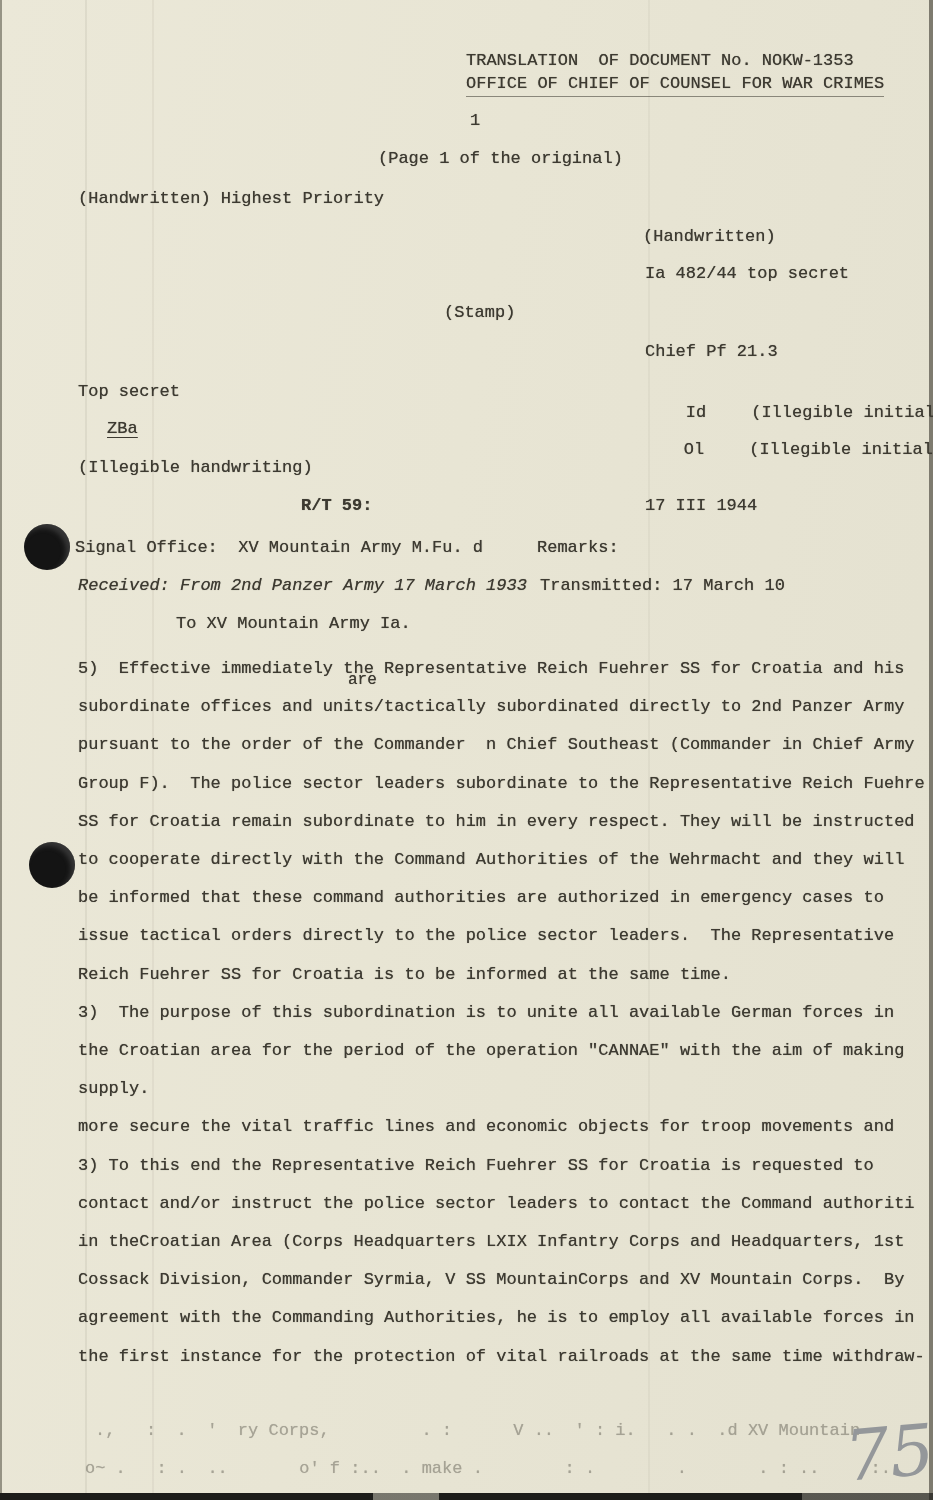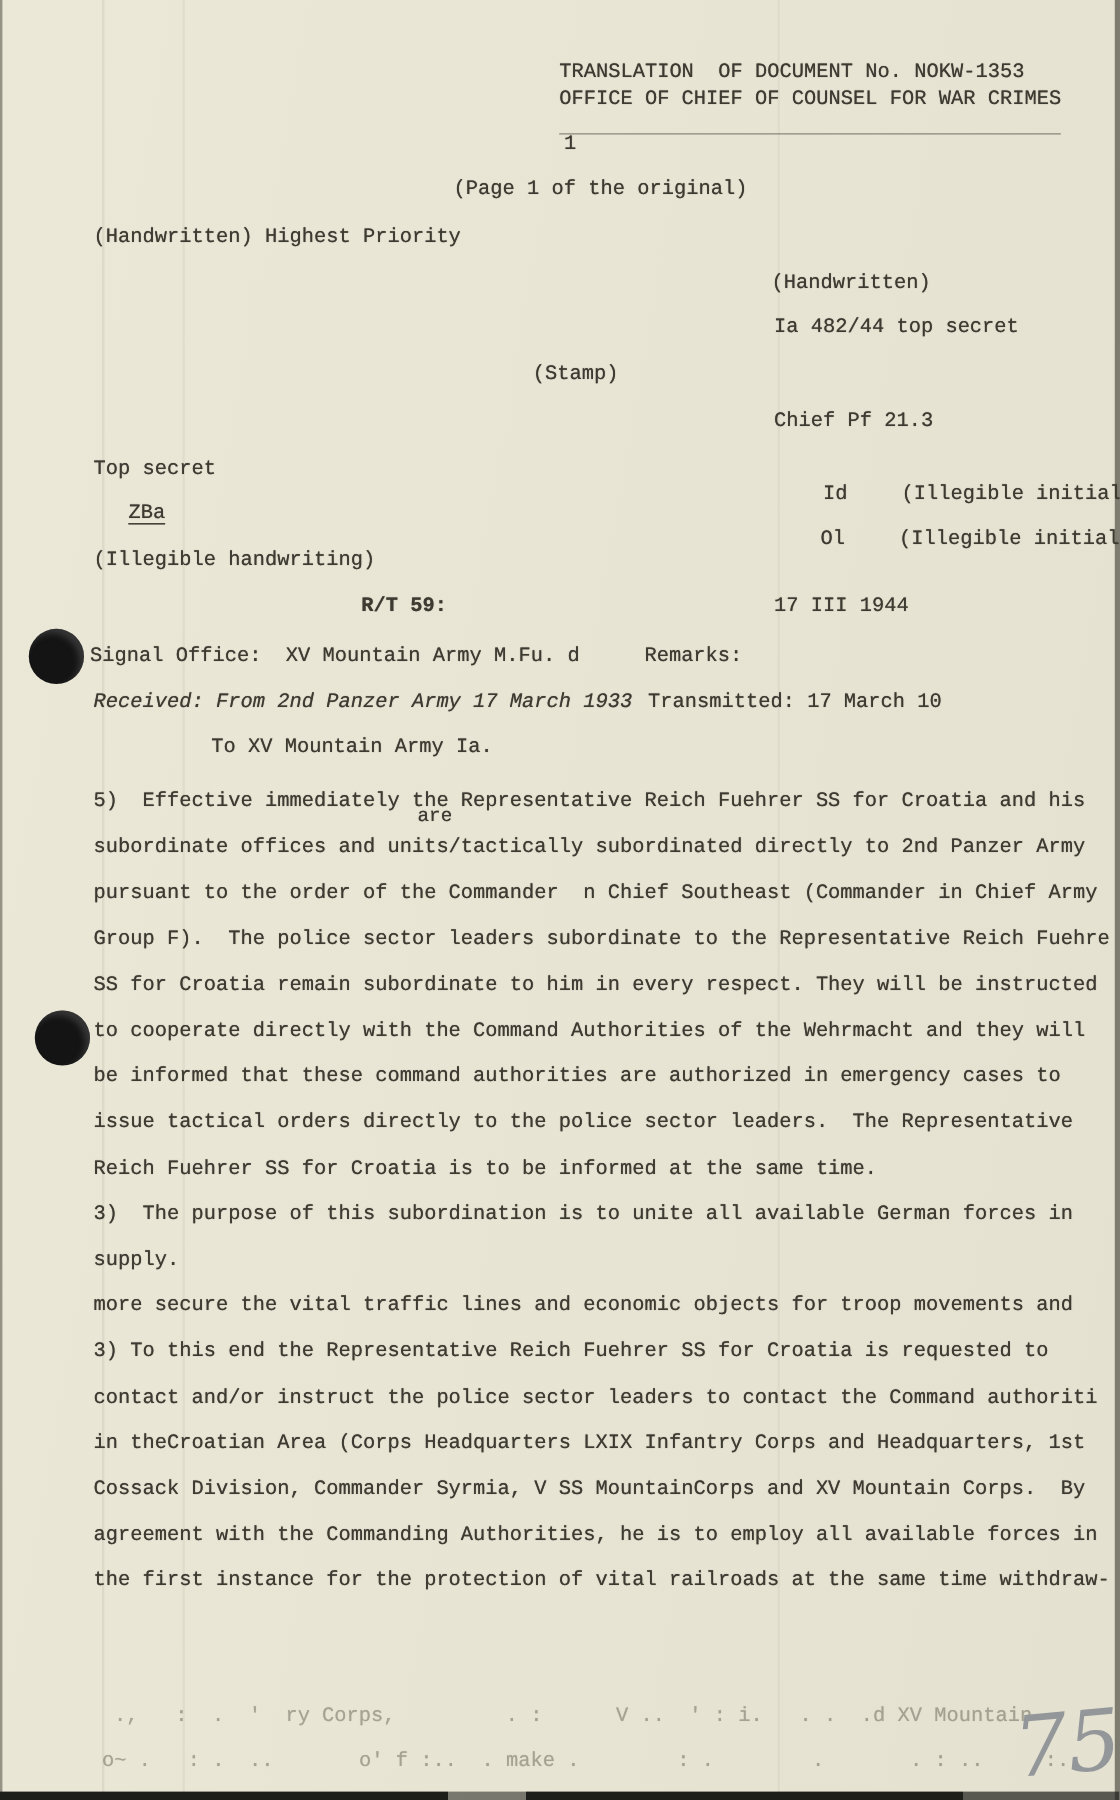--- a/index.html
+++ b/index.html
@@ -19,21 +19,21 @@
   .fold.f3{left:648px;background:rgba(110,105,85,0.06);}
   .edge-left{position:absolute;left:0;top:0;bottom:0;width:2px;background:rgba(80,78,66,0.55);}
   .edge-right{position:absolute;right:0;top:0;bottom:0;width:4px;background:rgba(70,68,58,0.65);}
   .edge-bottom{position:absolute;left:0;right:0;bottom:0;height:7px;
     background:linear-gradient(90deg,#1d1d1a 0 40%,rgba(29,29,26,0.55) 40% 47%,#1d1d1a 47% 86%,rgba(29,29,26,0.7) 86% 100%);}
   .hole{position:absolute;width:46px;height:46px;border-radius:50%;background:#141414;
     box-shadow:inset -4px 4px 5px rgba(95,95,95,0.45);}
   .hole.top{left:24px;top:524px;}
   .hole.bottom{left:29px;top:842px;}
   .underlined{text-decoration:underline;text-underline-offset:4px;}
-  .soft-underline{border-bottom:1px solid rgba(61,58,49,0.55);padding-bottom:16px;}
+  .soft-underline{border-bottom:1px solid rgba(61,58,49,0.55);padding-bottom:1px;}
   .row span.note{margin-left:45px;}
   .pos-h1{left:466px;top:50px;}
   .pos-h2{left:466px;top:73px;}
   .pos-pagenum{left:470px;top:110px;}
   .pos-pagenote{left:378px;top:148px;}
   .pos-priority{left:78px;top:188px;}
   .pos-handwritten{left:643px;top:226px;}
   .pos-ia{left:645px;top:263px;}
   .pos-stamp{left:444px;top:302px;}
   .pos-chief{left:645px;top:341px;}
@@ -115,20 +115,21 @@
       <div class="typed-line">5)  Effective immediately the Representative Reich Fuehrer SS for Croatia and his</div>
       <div class="typed-line">subordinate offices and units/tactically subordinated directly to 2nd Panzer Army</div>
       <div class="typed-line">pursuant to the order of the Commander  n Chief Southeast (Commander in Chief Army</div>
       <div class="typed-line">Group F).  The police sector leaders subordinate to the Representative Reich Fuehre</div>
       <div class="typed-line">SS for Croatia remain subordinate to him in every respect. They will be instructed</div>
       <div class="typed-line">to cooperate directly with the Command Authorities of the Wehrmacht and they will</div>
       <div class="typed-line">be informed that these command authorities are authorized in emergency cases to</div>
       <div class="typed-line">issue tactical orders directly to the police sector leaders.  The Representative</div>
       <div class="typed-line">Reich Fuehrer SS for Croatia is to be informed at the same time.</div>
       <div class="typed-line">3)  The purpose of this subordination is to unite all available German forces in</div>
+      <div class="typed-line">the Croatian area for the period of the operation "CANNAE" with the aim of making</div>
       <div class="typed-line">supply.</div>
       <div class="typed-line">more secure the vital traffic lines and economic objects for troop movements and</div>
       <div class="typed-line">3) To this end the Representative Reich Fuehrer SS for Croatia is requested to</div>
       <div class="typed-line">contact and/or instruct the police sector leaders to contact the Command authoriti</div>
       <div class="typed-line">in theCroatian Area (Corps Headquarters LXIX Infantry Corps and Headquarters, 1st</div>
       <div class="typed-line">Cossack Division, Commander Syrmia, V SS MountainCorps and XV Mountain Corps.  By</div>
       <div class="typed-line">agreement with the Commanding Authorities, he is to employ all available forces in</div>
       <div class="typed-line">the first instance for the protection of vital railroads at the same time withdraw-</div>
     </div>
   <div class="typed insert-word">are</div>

